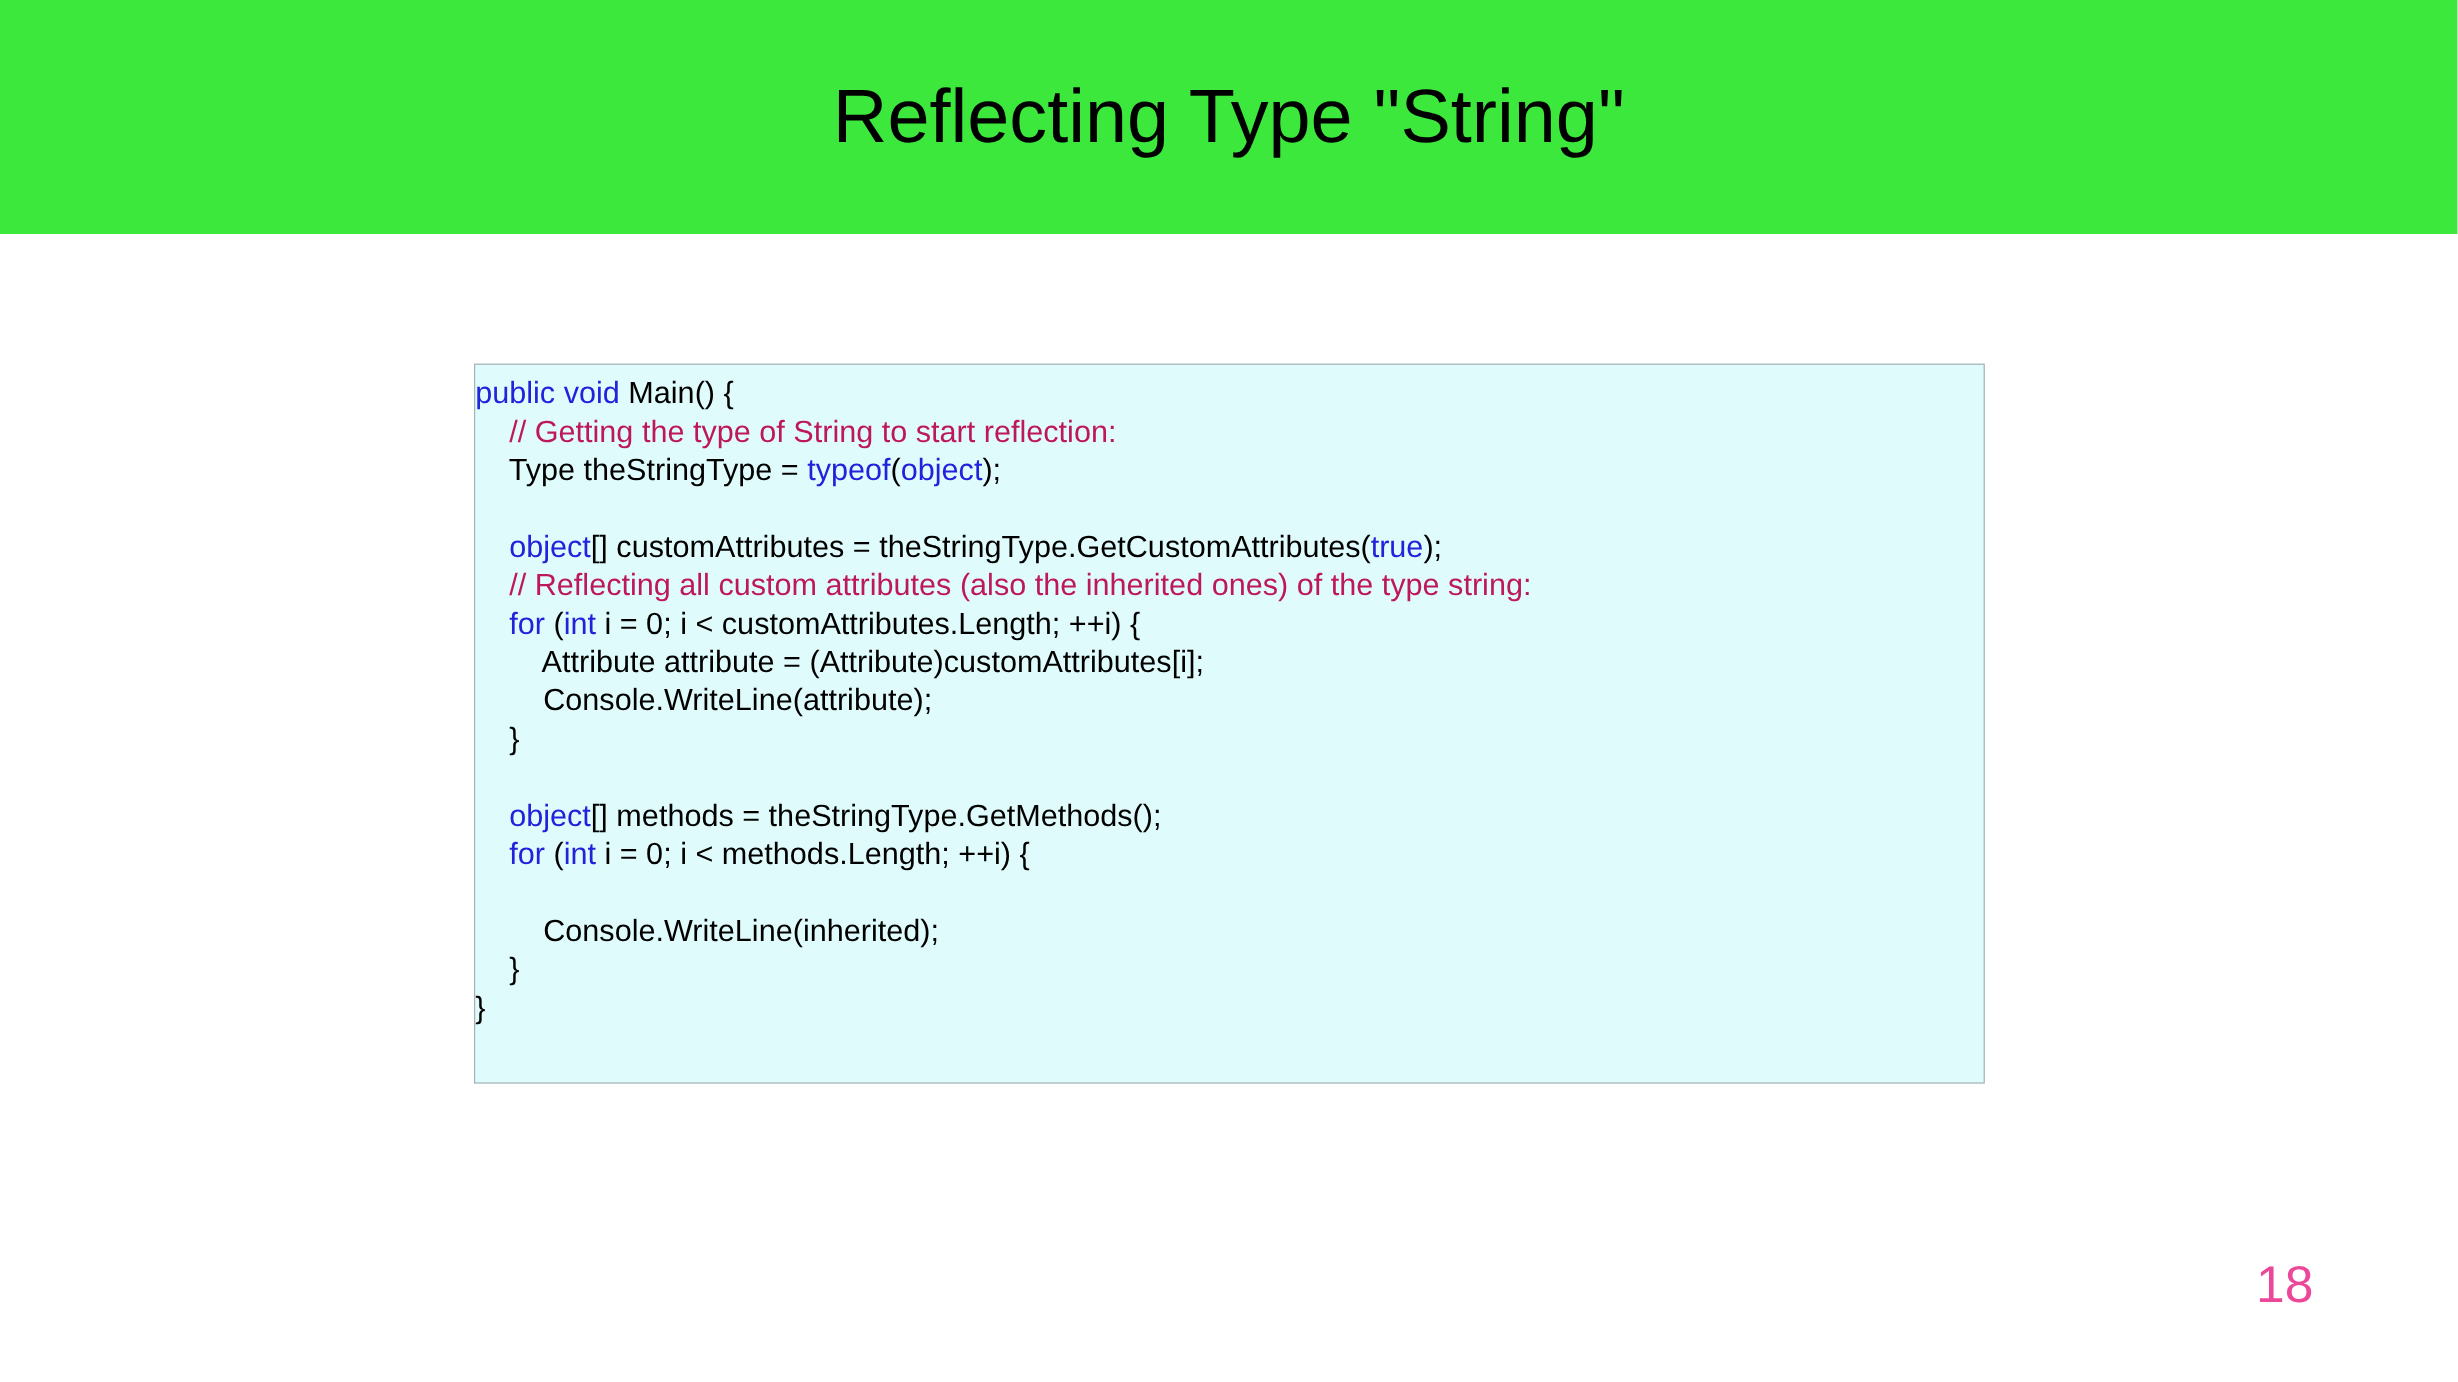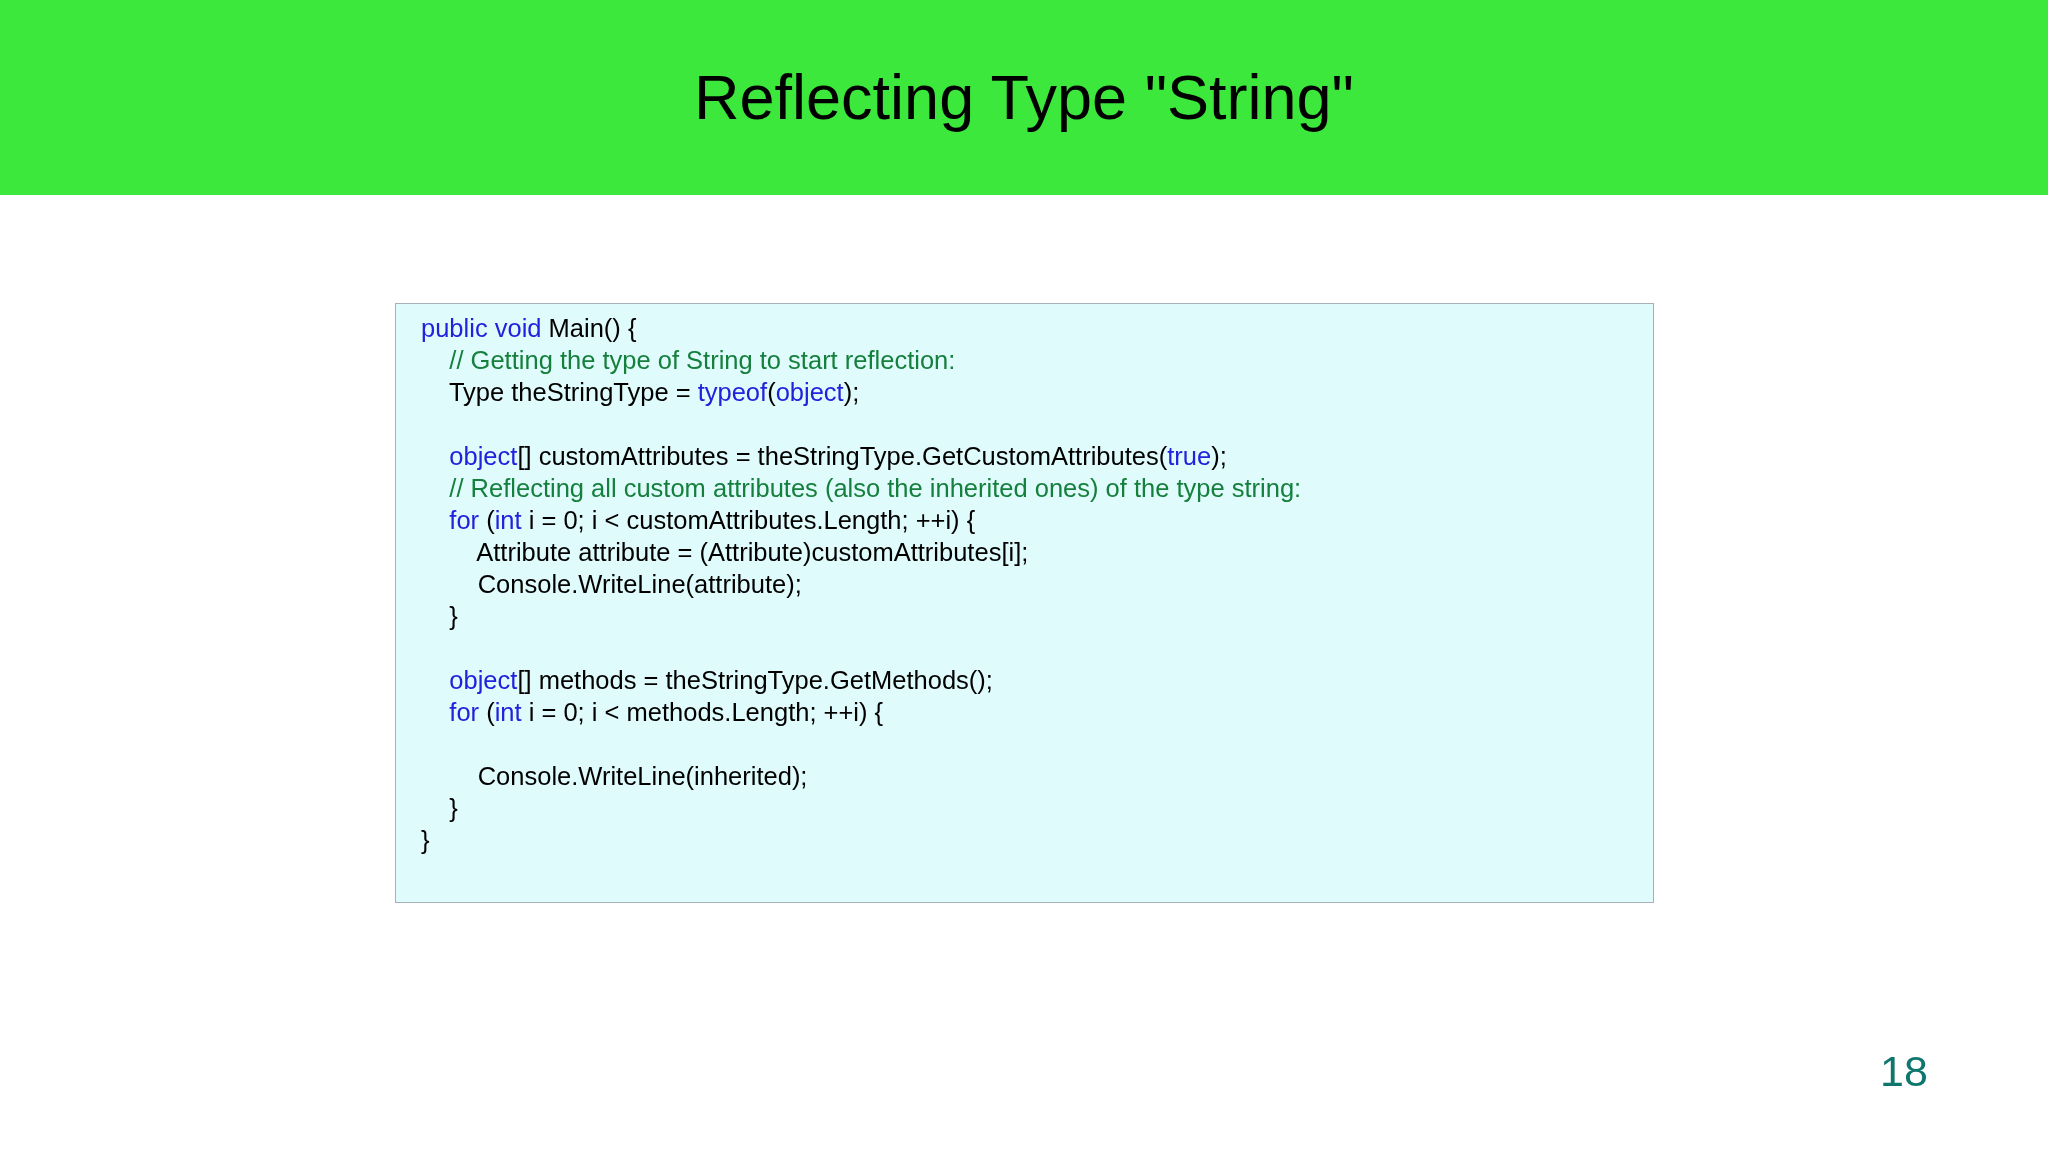--- a/index.html
+++ b/index.html
@@ -70,37 +70,37 @@
     padding: 0;
     list-style: none;
   }
   .code-line {
     height: 32px;
     line-height: 32px;
     font-family: "Liberation Sans", sans-serif;
     font-size: 25.5px;
     color: #000000;
     white-space: pre;
-    padding-left: 25px;
+    padding-left: 0;
     box-sizing: border-box;
   }
   .code-line.blank {
     color: transparent;
   }
   .tok-kw   { color: #2222DD; }
-  .tok-cmt  { color: #15803d; }
+  .tok-cmt  { color: #be185d; }
   .tok-txt  { color: #000000; }
 
   
   .page-number {
     position: absolute;
     left: 1880px;
     top: 855px;
     font-size: 43px;
-    color: #0f766e;
+    color: #ec4899;
     line-height: 1;
     white-space: pre;
   }
 </style>
 </head>
 <body>
 
 <div class="title-banner">
   <div class="title-text">Reflecting Type "String"</div>
 </div>

